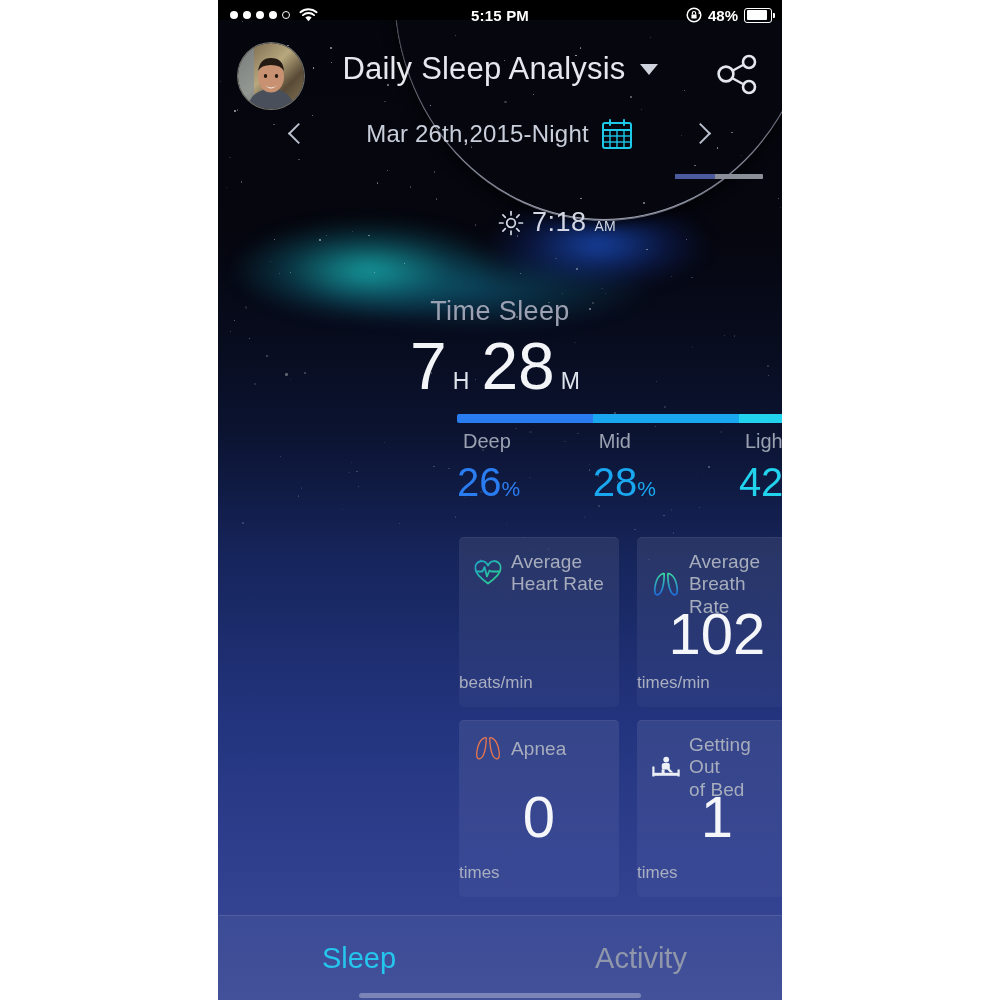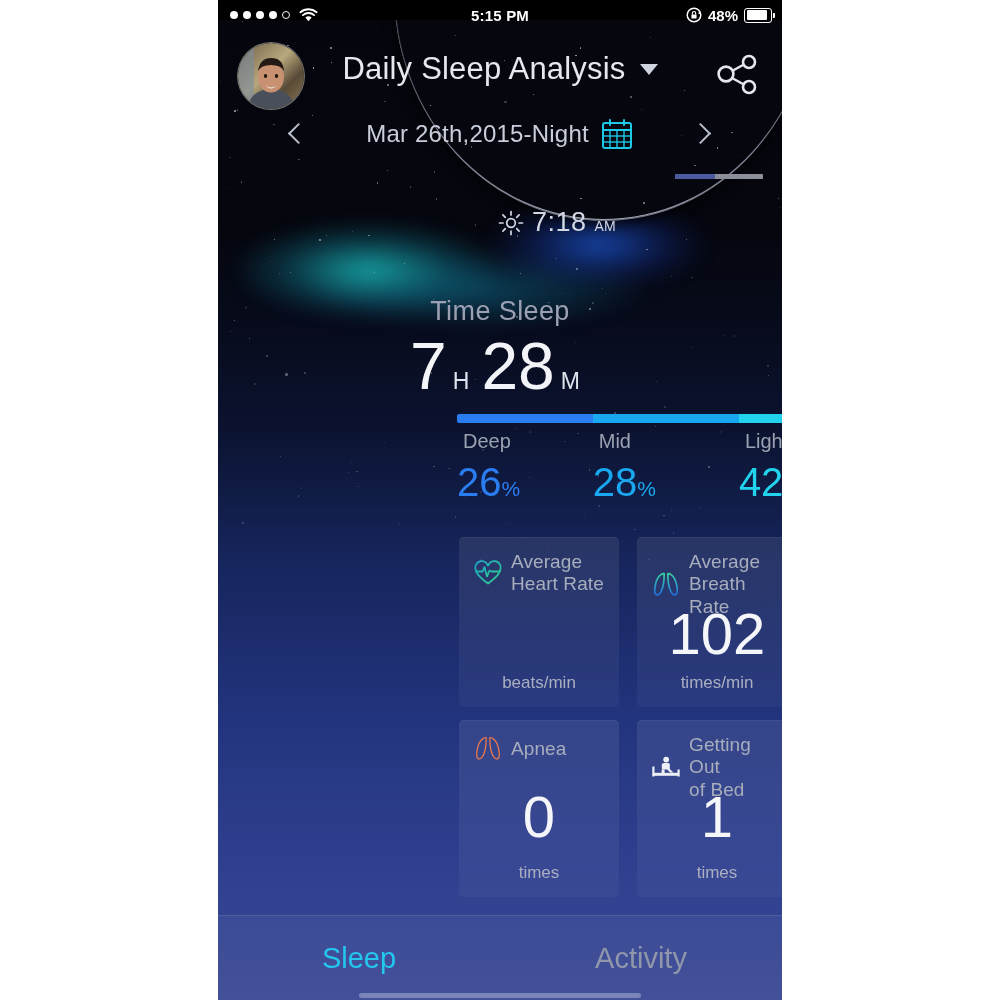--- a/index.html
+++ b/index.html
@@ -236,21 +236,21 @@
     color: #a7adbc; font-size: 19px; font-weight: 300; line-height: 1.18;
     letter-spacing: .1px;
   }
   .card-value {
     position: absolute; left: 0; right: 0; top: 68px;
     text-align: center; color: #f4f6fa;
     font-size: 58px; font-weight: 200; line-height: 1;
   }
   .card-unit {
     position: absolute; left: 0; right: 0; bottom: 14px;
-    text-align: center; color: #a9aec0; font-size: 17px; font-weight: 300;
+    color: #a9aec0; font-size: 17px; font-weight: 300;
   }
 
   
   #tabbar {
     position: absolute; left: 0; bottom: 0; width: 564px; height: 84px;
     background: rgba(255,255,255,.045);
     border-top: 1px solid rgba(255,255,255,.10);
     display: flex; z-index: 35;
   }
   .tab {

